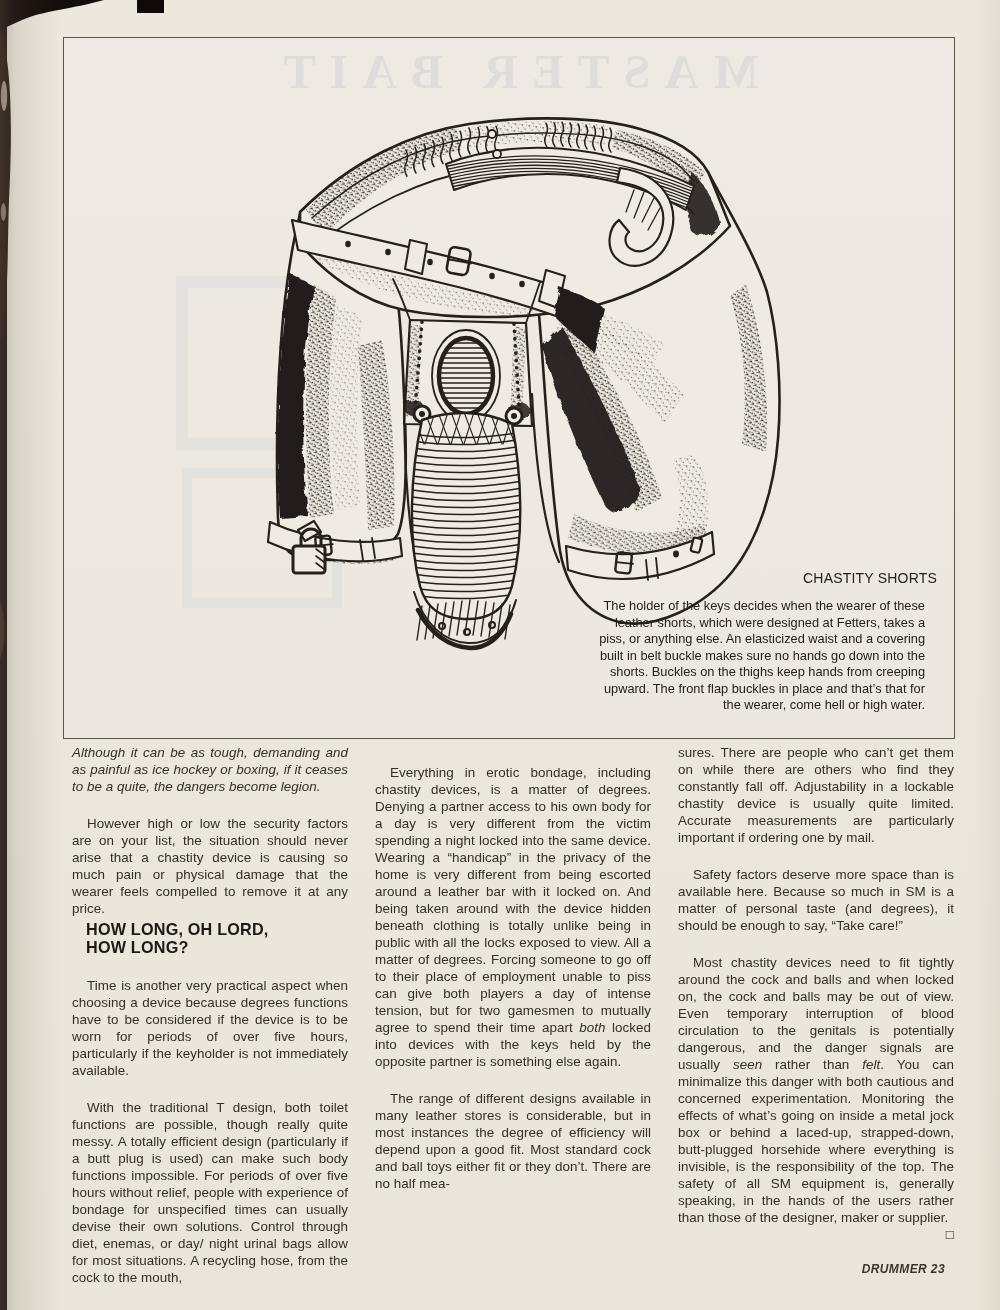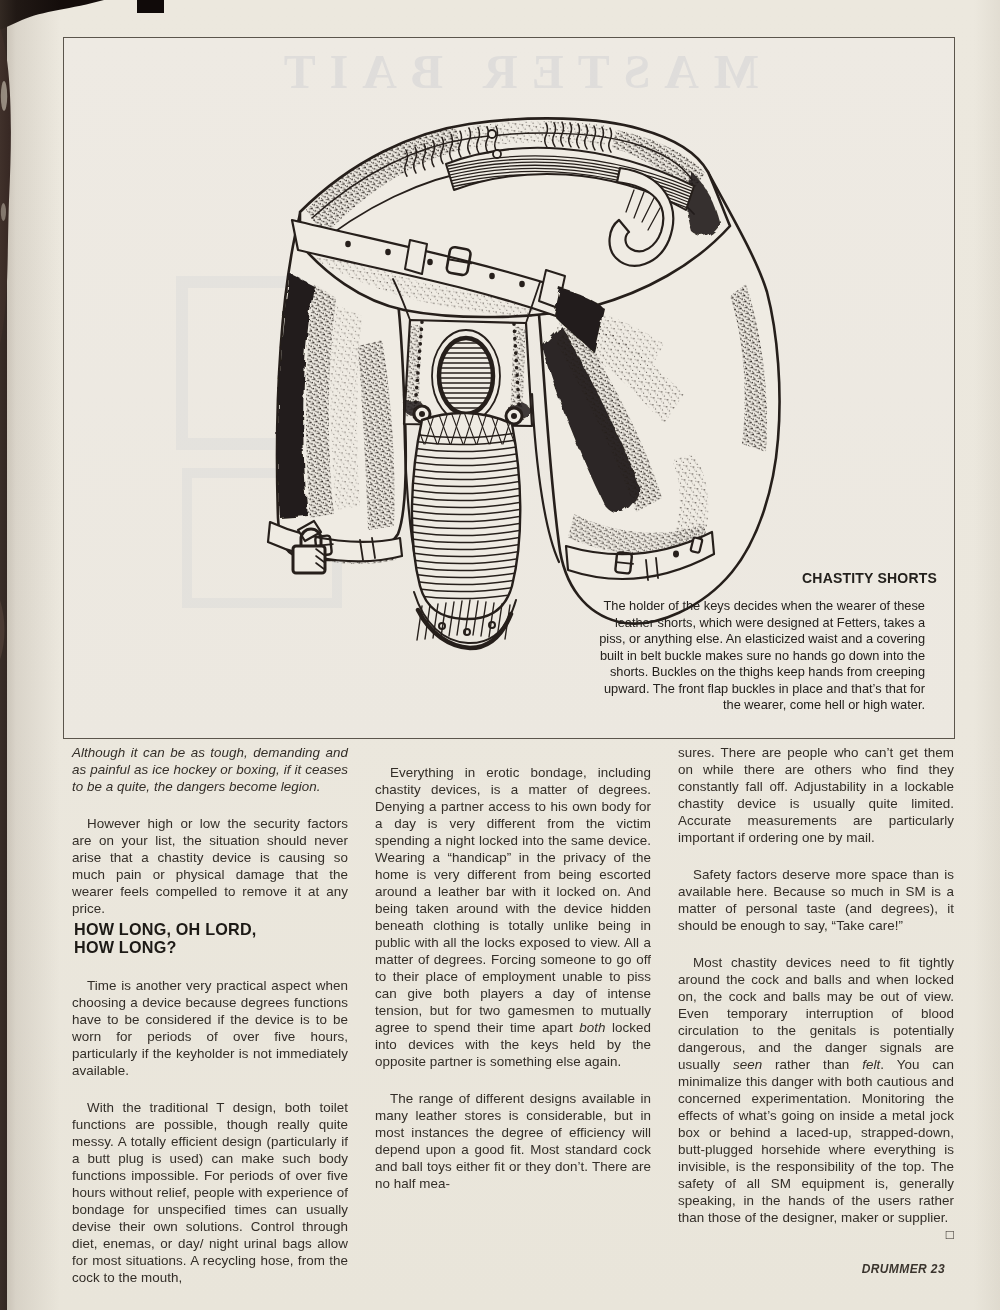--- a/index.html
+++ b/index.html
@@ -18,31 +18,31 @@
     border:1px solid #5b554c;background:linear-gradient(180deg,#eeeae3,#ece8e0);}
   .ghost{position:absolute;left:150px;top:6px;width:600px;text-align:center;
     transform:scaleX(-1);font-family:"Liberation Serif",serif;font-weight:bold;
     font-size:48px;letter-spacing:14px;color:rgba(120,138,170,.13);user-select:none;}
   .ghost-rect{position:absolute;border-style:solid;border-color:rgba(120,138,170,.07);}
   .gr1{left:112px;top:238px;width:150px;height:150px;border-width:12px;}
   .gr2{left:118px;top:430px;width:140px;height:120px;border-width:10px;}
   .drawing{position:absolute;left:200px;top:56px;}
 
   .caption{position:absolute;right:17px;bottom:12px;width:354px;text-align:right;color:#24211d;}
-  .caption .cap-title{font-size:14px;font-weight:bold;letter-spacing:.2px;margin:0 0 2px 0;}
+  .caption .cap-title{font-size:14px;font-weight:normal;letter-spacing:.2px;margin:0 0 2px 0;}
   .caption .cap-text{margin:12px;font-size:12.8px;line-height:1.295;font-weight:500;}
 
   
   .article{position:absolute;left:72px;top:744px;width:882px;display:flex;gap:27px;}
   .col{flex:0 0 276px;width:276px;text-align:justify;font-size:13.4px;line-height:17px;
     letter-spacing:.05px;color:#332e28;}
   .col p{margin:0;}
   .col p.ind{text-indent:15px;margin-top:20px;}
   .col p.lead{font-style:italic;}
-  .col h3{margin:3px 0 1px 2px;font-size:16.2px;line-height:1.13;letter-spacing:.2px;
+  .col h3{margin:3px 0 1px 14px;font-size:16.2px;line-height:1.13;letter-spacing:.2px;
     color:#1d1a16;white-space:pre-line;}
   .endmark{float:right;font-size:13.5px;line-height:17px;color:#2c2722;margin-left:8px;}
 
   .folio{position:absolute;right:55px;bottom:34px;font-size:12px;font-style:italic;
     font-weight:bold;letter-spacing:.4px;color:#3b352e;}
 </style>
 </head>
 <body>
 
 <div class="sheet">

